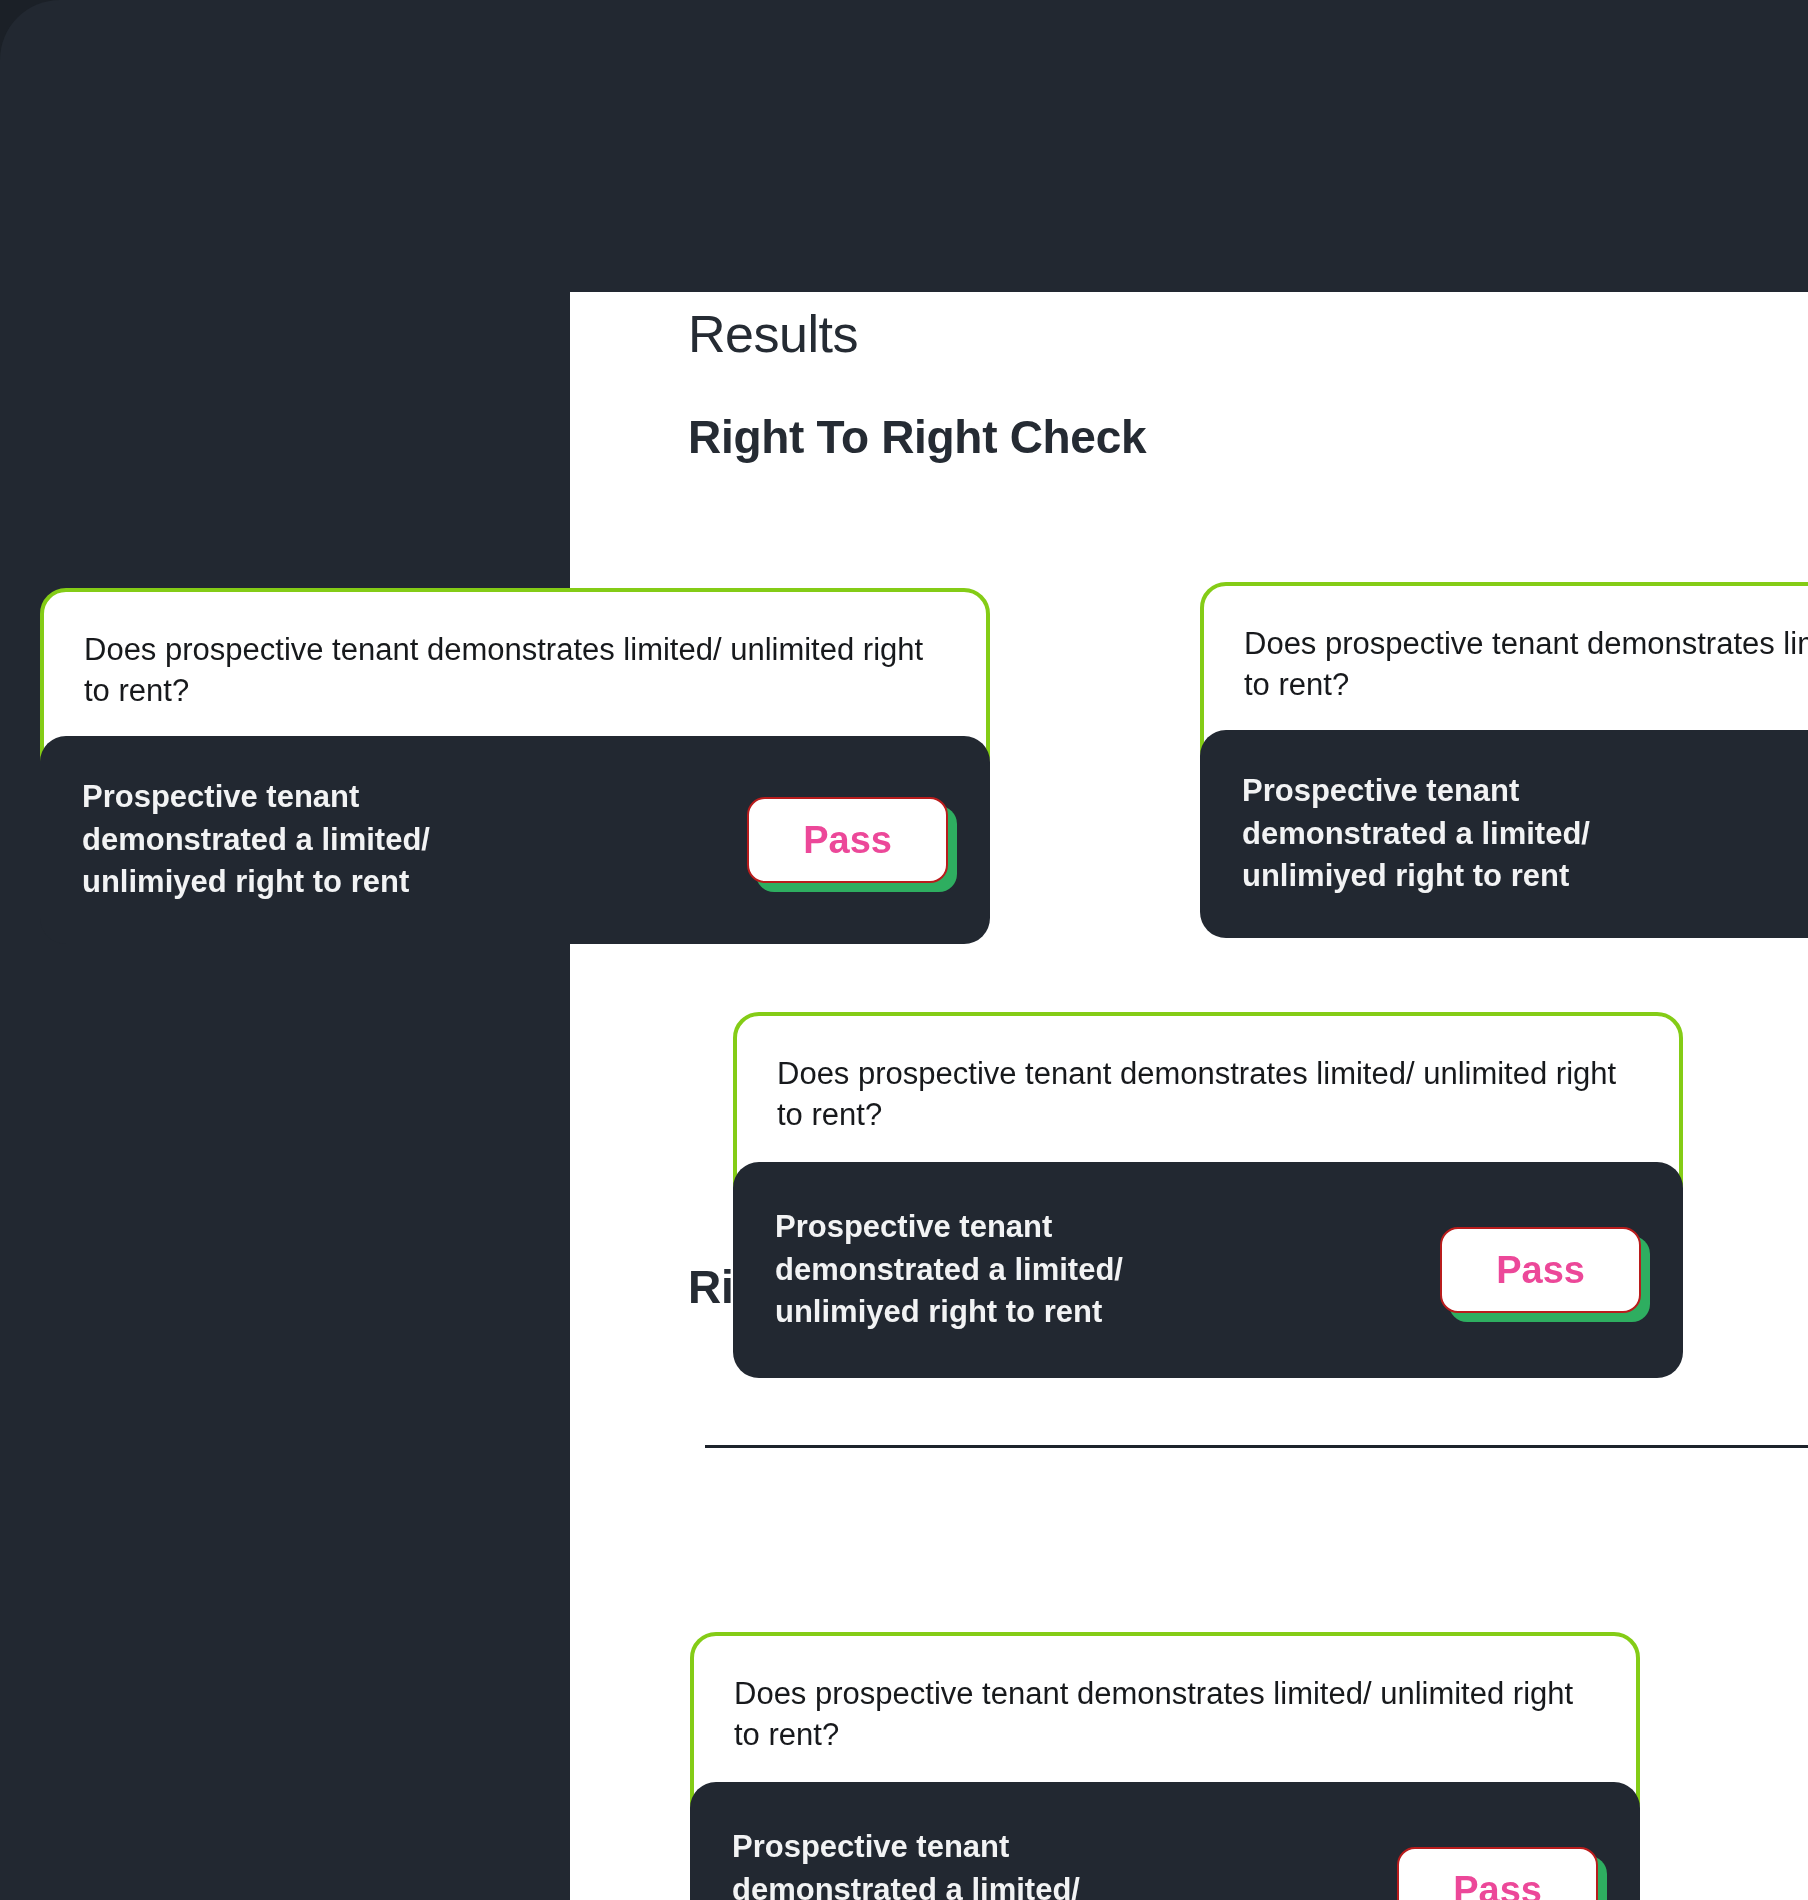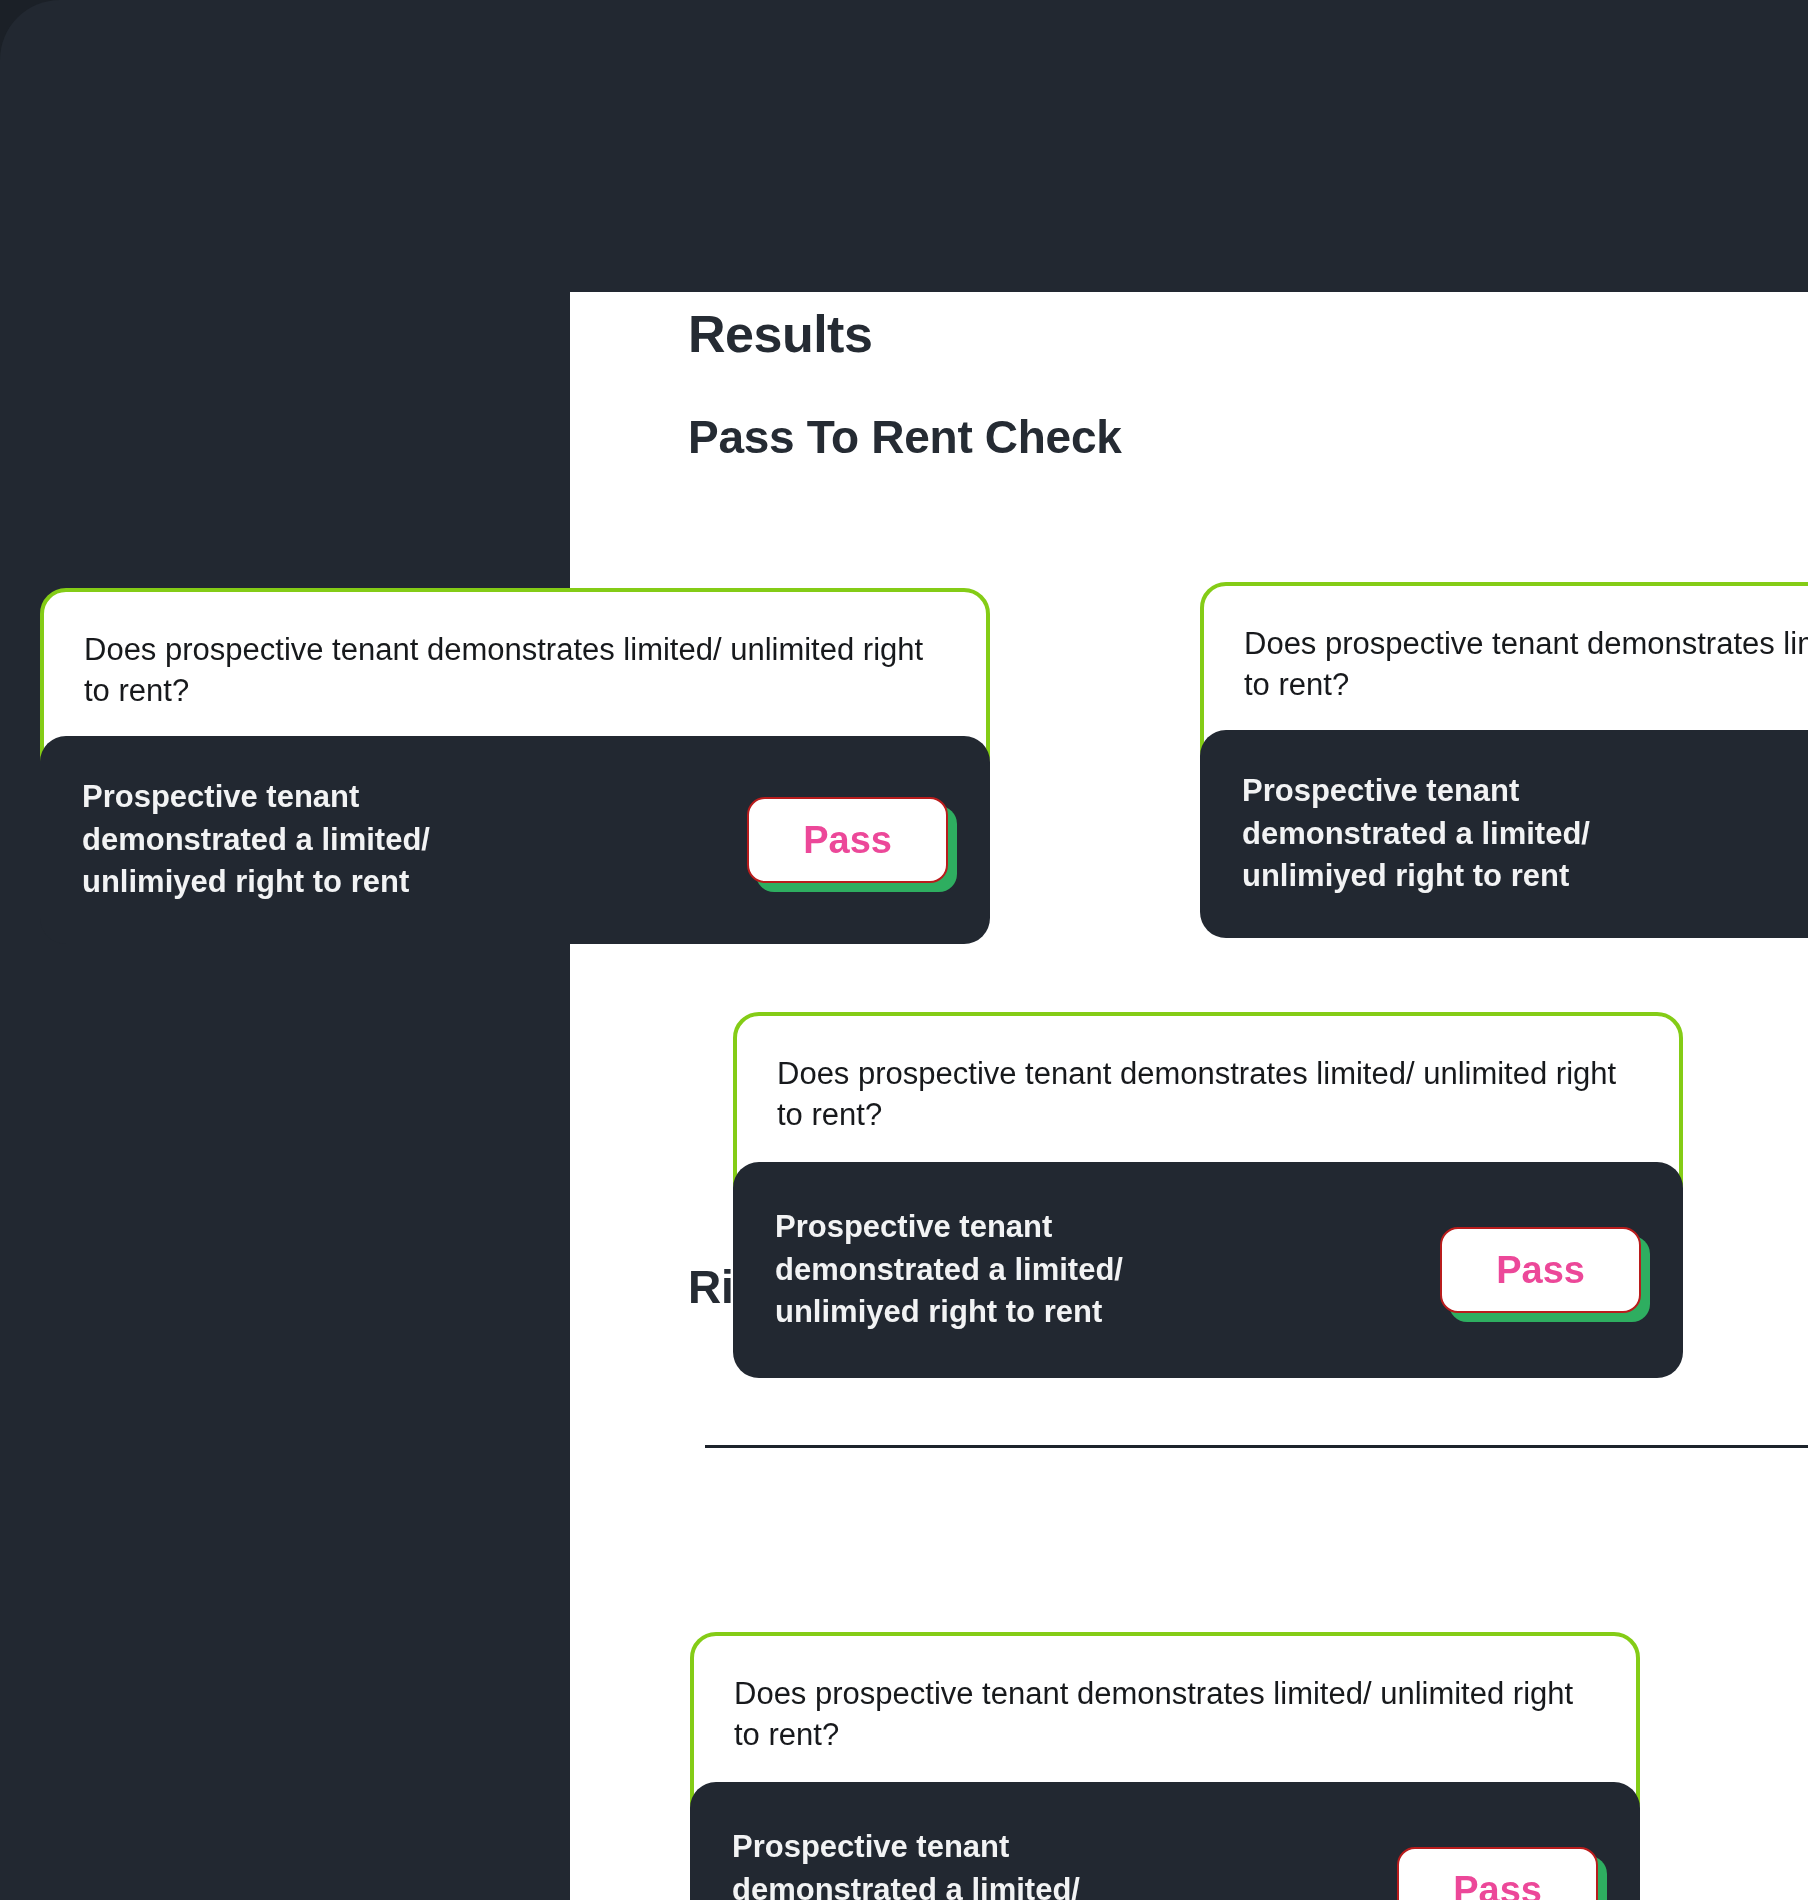--- a/index.html
+++ b/index.html
@@ -22,21 +22,21 @@
     position:absolute;
     left:570px; top:292px;
     width:1238px; height:1608px;
     background:#ffffff;
   }
 
   .page-title{
     position:absolute;
     left:118px; top:12px;
     font-size:52px;
-    font-weight:700;
+    font-weight:400;
     color:#252b33;
     letter-spacing:-0.5px;
     white-space:nowrap;
   }
   .section-title{
     position:absolute;
     left:118px;
     font-size:46px;
     font-weight:700;
     color:#252b33;
@@ -142,21 +142,21 @@
 </style>
 </head>
 <body>
 
 <div id="stage">
 
   <div id="panel">
 
     <div class="page-title">Results</div>
 
-    <div class="section-title" id="sec-rent">Pass To Rent Check</div>
+    <div class="section-title" id="sec-rent">Right To Right Check</div>
 
     <div class="divider"></div>
 
     <div class="section-title" id="sec-work">Right To Work Check</div>
 
   </div>
 
   <div class="card" id="card-1">
     <div class="question">
       <div class="question-text">Does prospective tenant demonstrates limited/ unlimited right to rent?</div>

